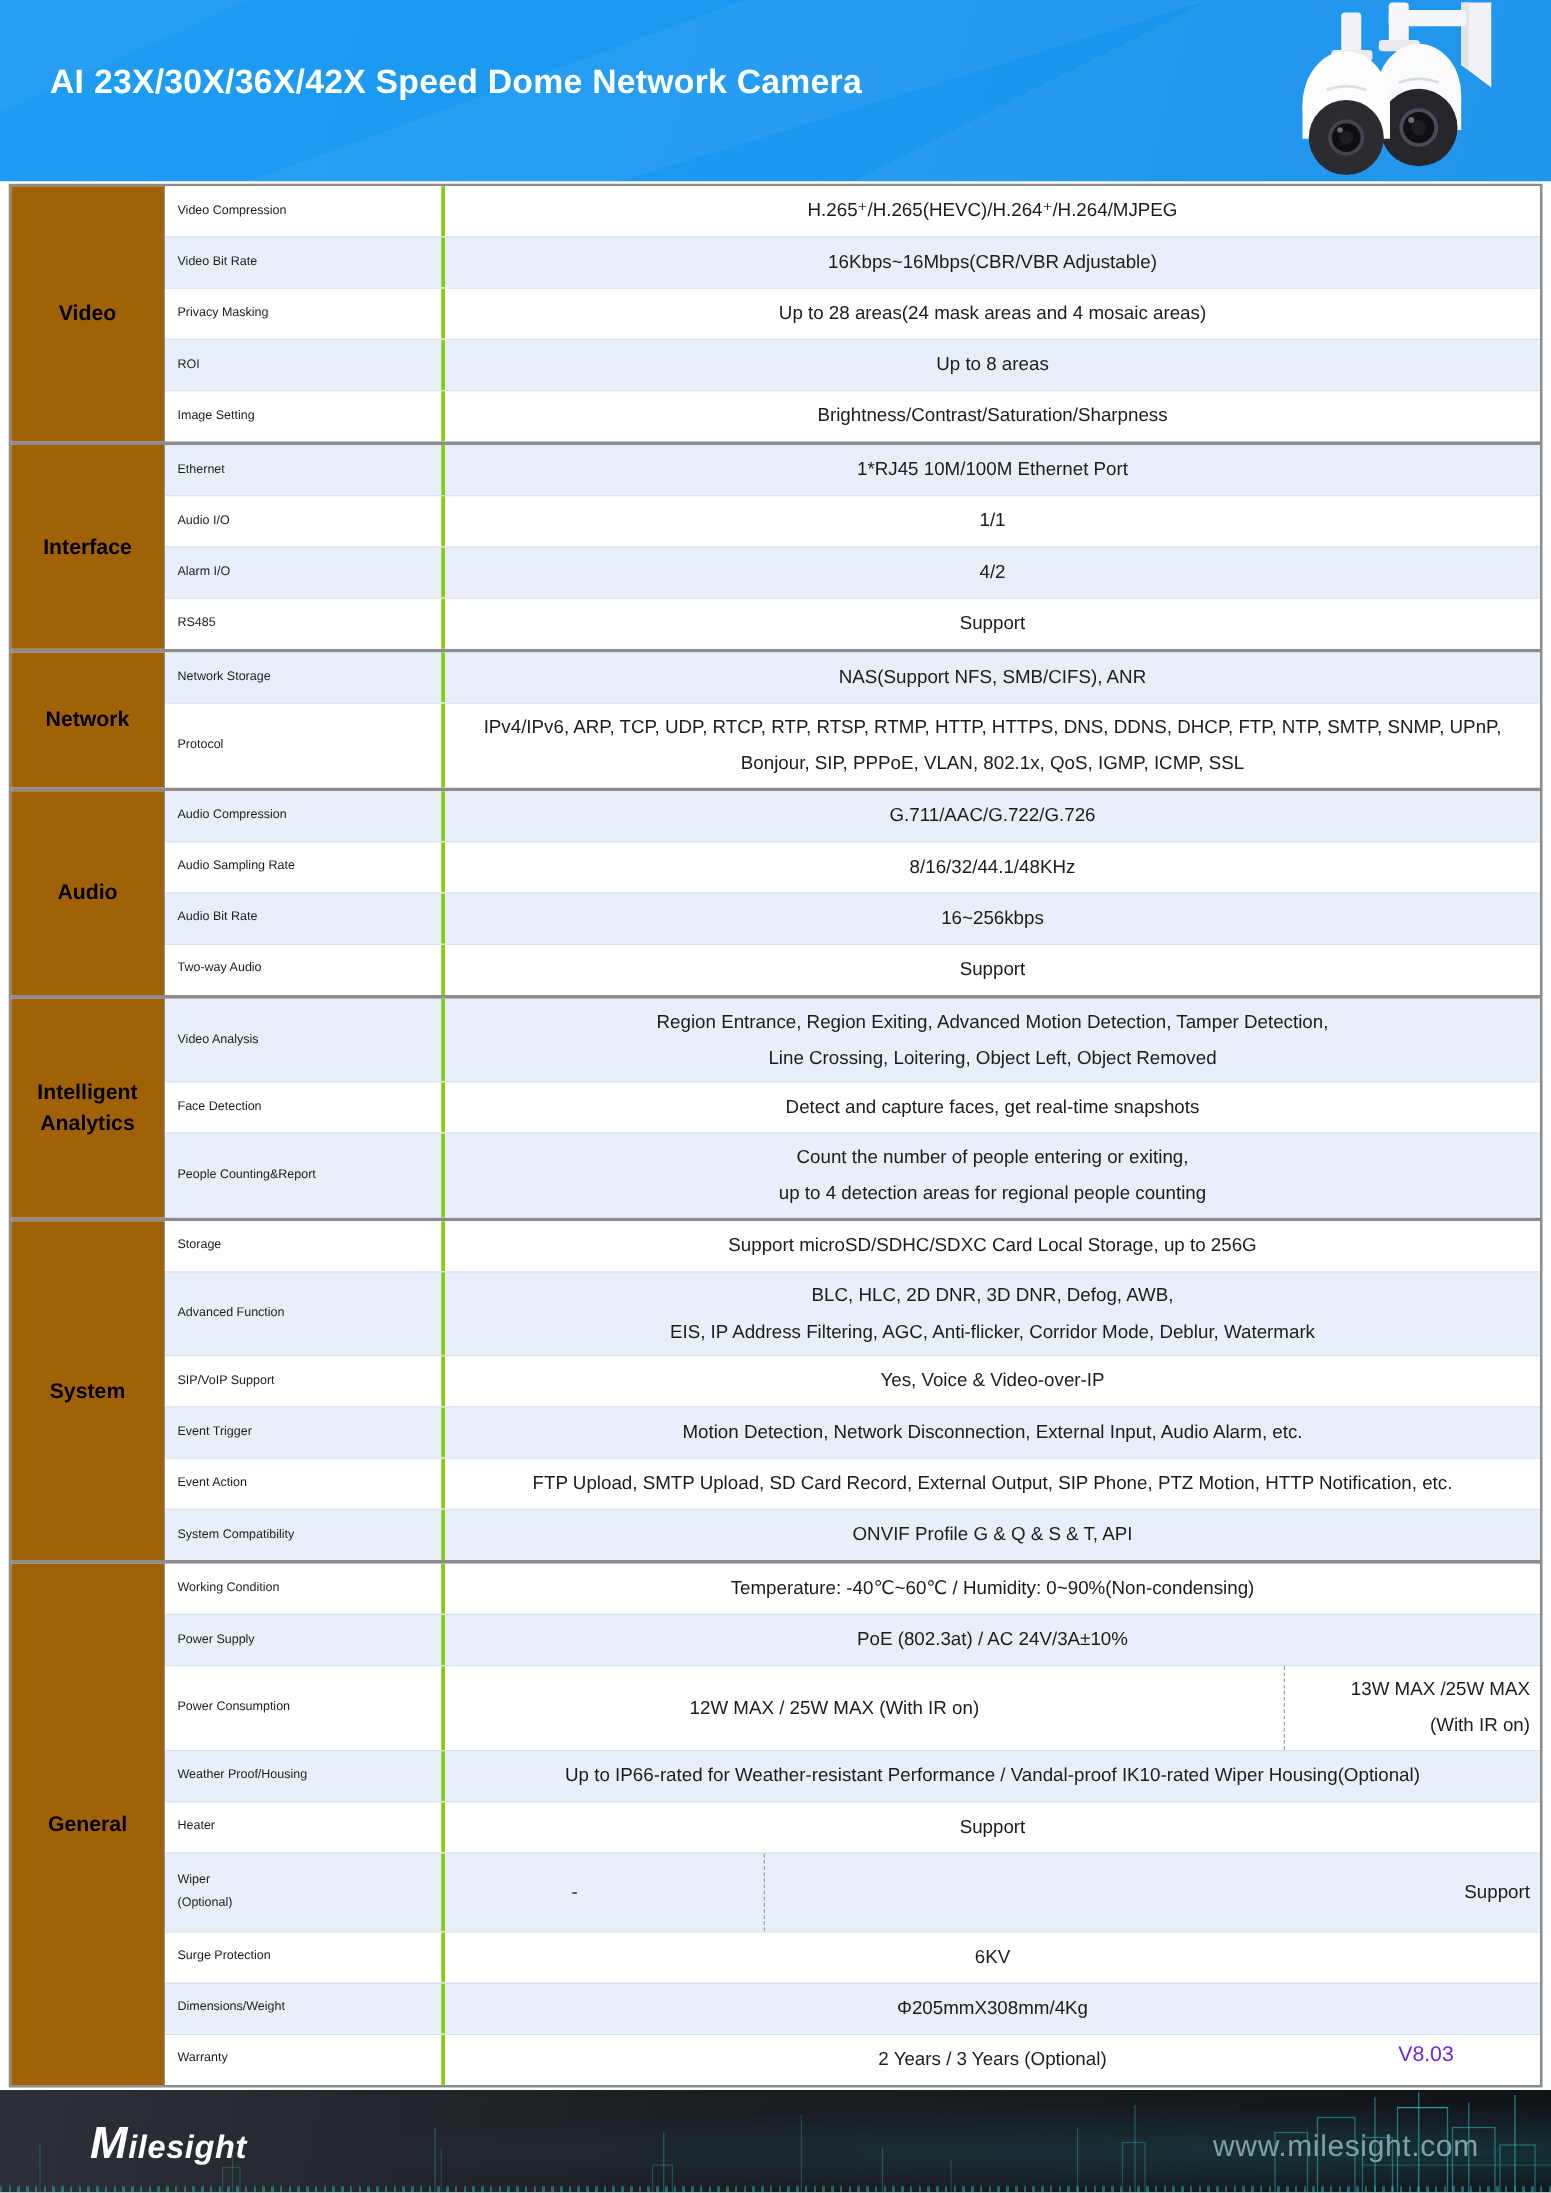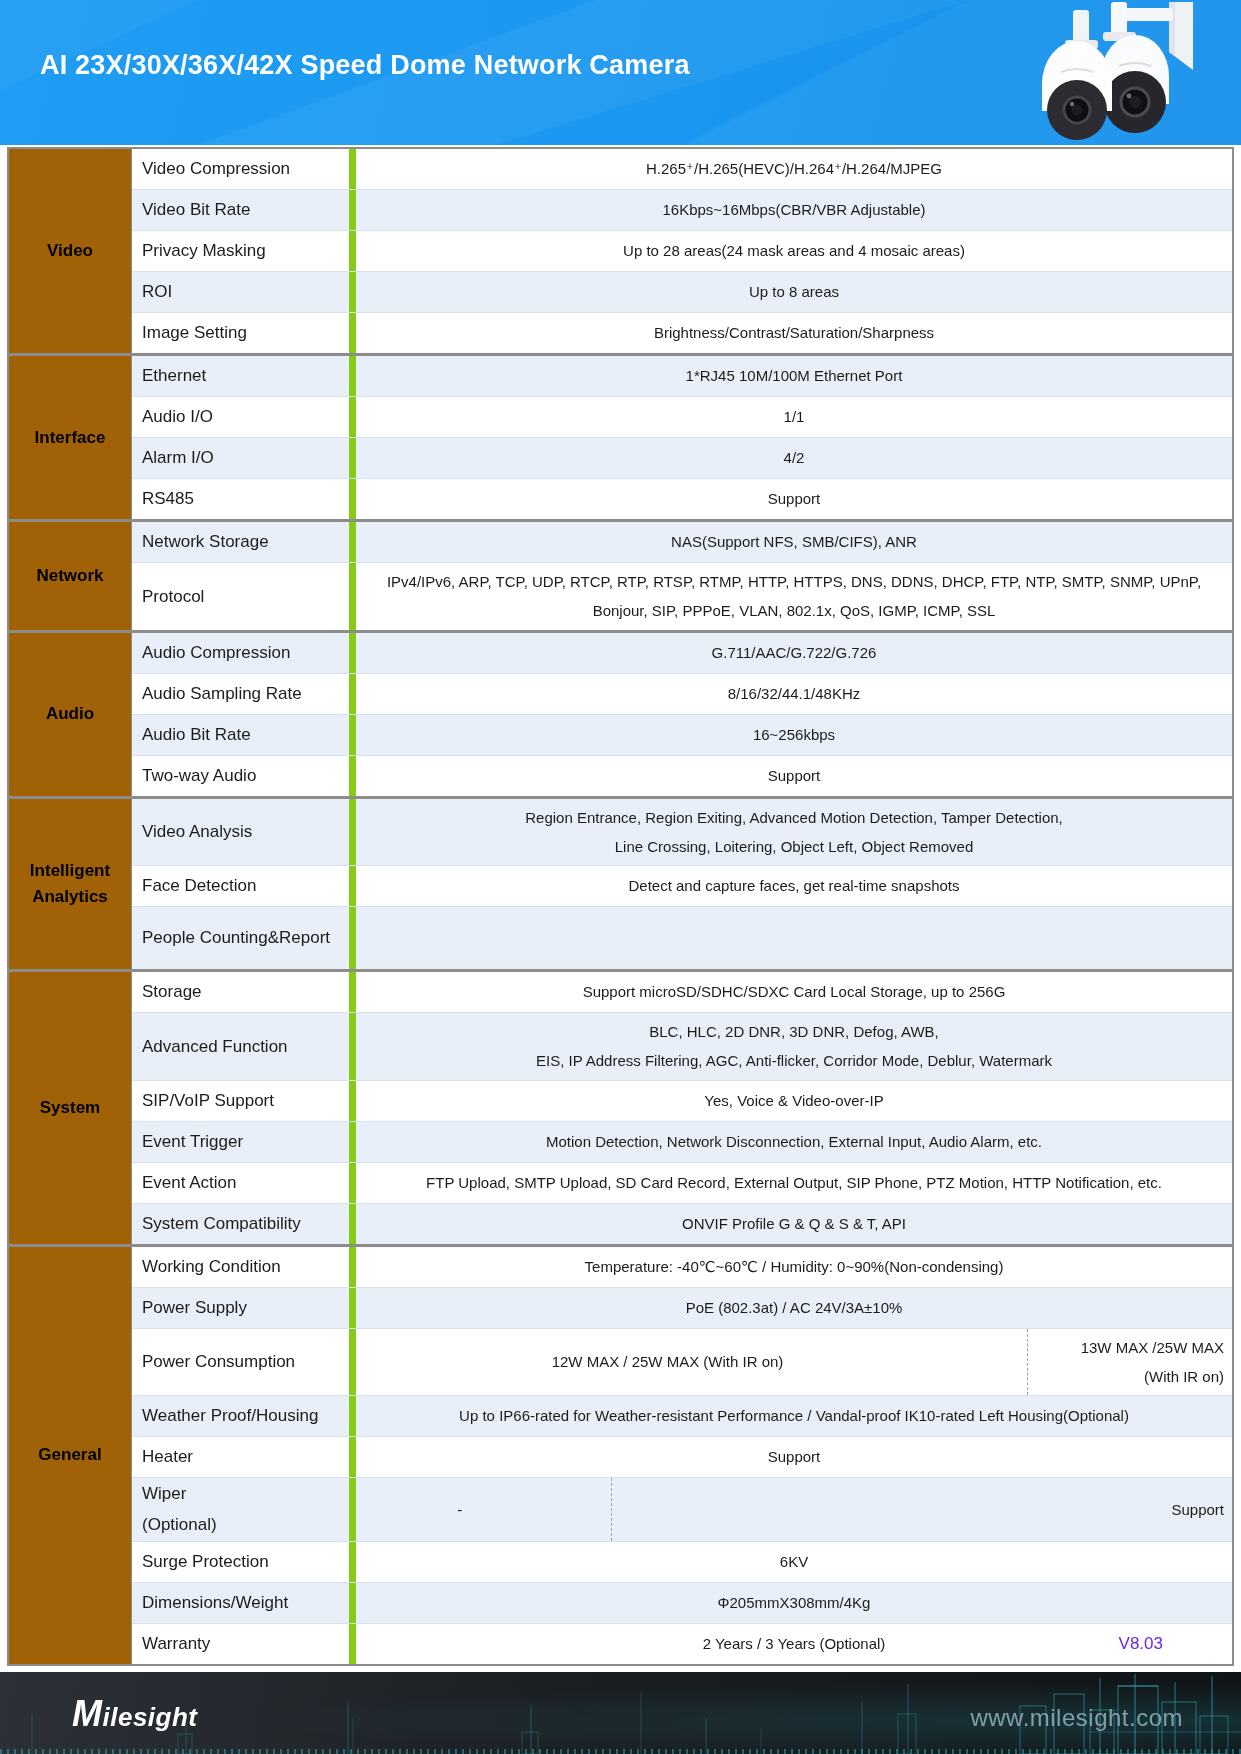--- a/index.html
+++ b/index.html
@@ -33,22 +33,22 @@
     text-align:center;font-weight:700;font-size:17px;border-right:1px solid #8c8c8c;
     padding:0 5px;line-height:1.5;background:#a16207;color:#000;
   }
   .rows{flex:1;display:flex;flex-direction:column;}
   .row{display:flex;min-height:40px;background:#fff;}
   .row.tall{min-height:62px;}
   .row.stripe{background:#e9eff8;}
   .row + .row{border-top:1px solid #d9e1ec;}
   .lab{
     width:224px;flex:0 0 224px;display:flex;flex-direction:column;justify-content:center;
-    padding-left:10px;padding-right:6px;font-size:17px;white-space:pre-line;line-height:1.85;
-    border-right:7px solid #84cc16;box-sizing:border-box;
+    padding-left:10px;padding-right:6px;font-size:10px;white-space:pre-line;line-height:1.85;
+    border-right:3px solid #84cc16;box-sizing:border-box;
   }
   .val{
     flex:1;display:flex;flex-direction:column;justify-content:center;
     text-align:center;font-size:15px;padding:4px 8px;box-sizing:border-box;
   }
   .vline{line-height:1.95;}
   .val.split{flex-direction:row;align-items:stretch;padding:0;gap:48px;}
   .cell{display:flex;flex-direction:column;justify-content:center;text-align:center;box-sizing:border-box;padding:4px 8px;}
   .cell.right{border-left:1px dashed #9aa1a8;align-items:flex-end;}
   
@@ -242,20 +242,24 @@
           </div>
         </div>
         <div class="row">
           <div class="lab">Face Detection</div>
           <div class="val">
             <div class="vline">Detect and capture faces, get real-time snapshots</div>
           </div>
         </div>
         <div class="row stripe tall">
           <div class="lab">People Counting&amp;Report</div>
+          <div class="val">
+            <div class="vline">Count the number of people entering or exiting,</div>
+            <div class="vline">up to 4 detection areas for regional people counting</div>
+          </div>
         </div>
       </div>
     </div>
     <div class="section">
       <div class="cat">System</div>
       <div class="rows">
         <div class="row">
           <div class="lab">Storage</div>
           <div class="val">
             <div class="vline">Support microSD/SDHC/SDXC Card Local Storage, up to 256G</div>
@@ -317,21 +321,21 @@
             </div>
             <div class="cell right" style="width: 24.7%;">
               <div class="vline">13W MAX /25W MAX</div>
               <div class="vline">(With IR on)</div>
             </div>
           </div>
         </div>
         <div class="row stripe">
           <div class="lab">Weather Proof/Housing</div>
           <div class="val">
-            <div class="vline">Up to IP66-rated for Weather-resistant Performance / Vandal-proof IK10-rated Left Housing(Optional)</div>
+            <div class="vline">Up to IP66-rated for Weather-resistant Performance / Vandal-proof IK10-rated Wiper Housing(Optional)</div>
           </div>
         </div>
         <div class="row">
           <div class="lab">Heater</div>
           <div class="val">
             <div class="vline">Support</div>
           </div>
         </div>
         <div class="row stripe tall">
           <div class="lab">Wiper

